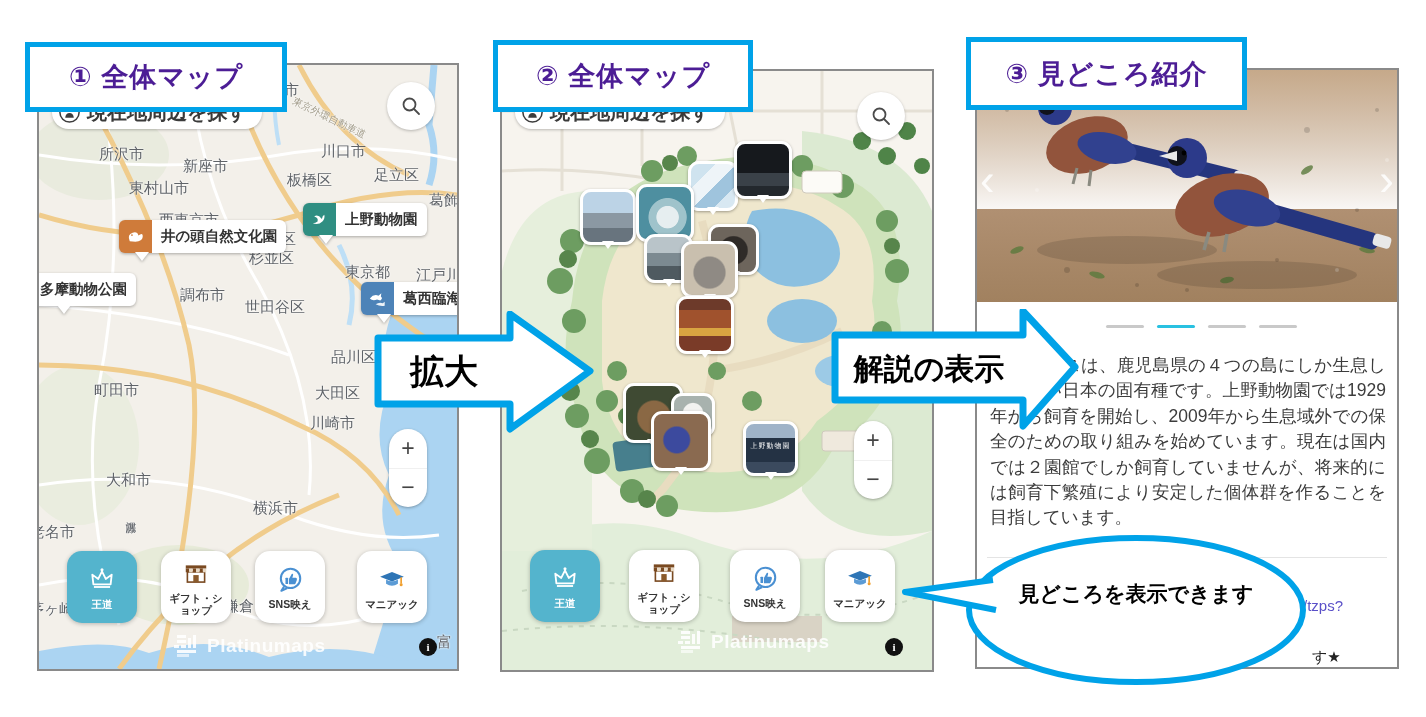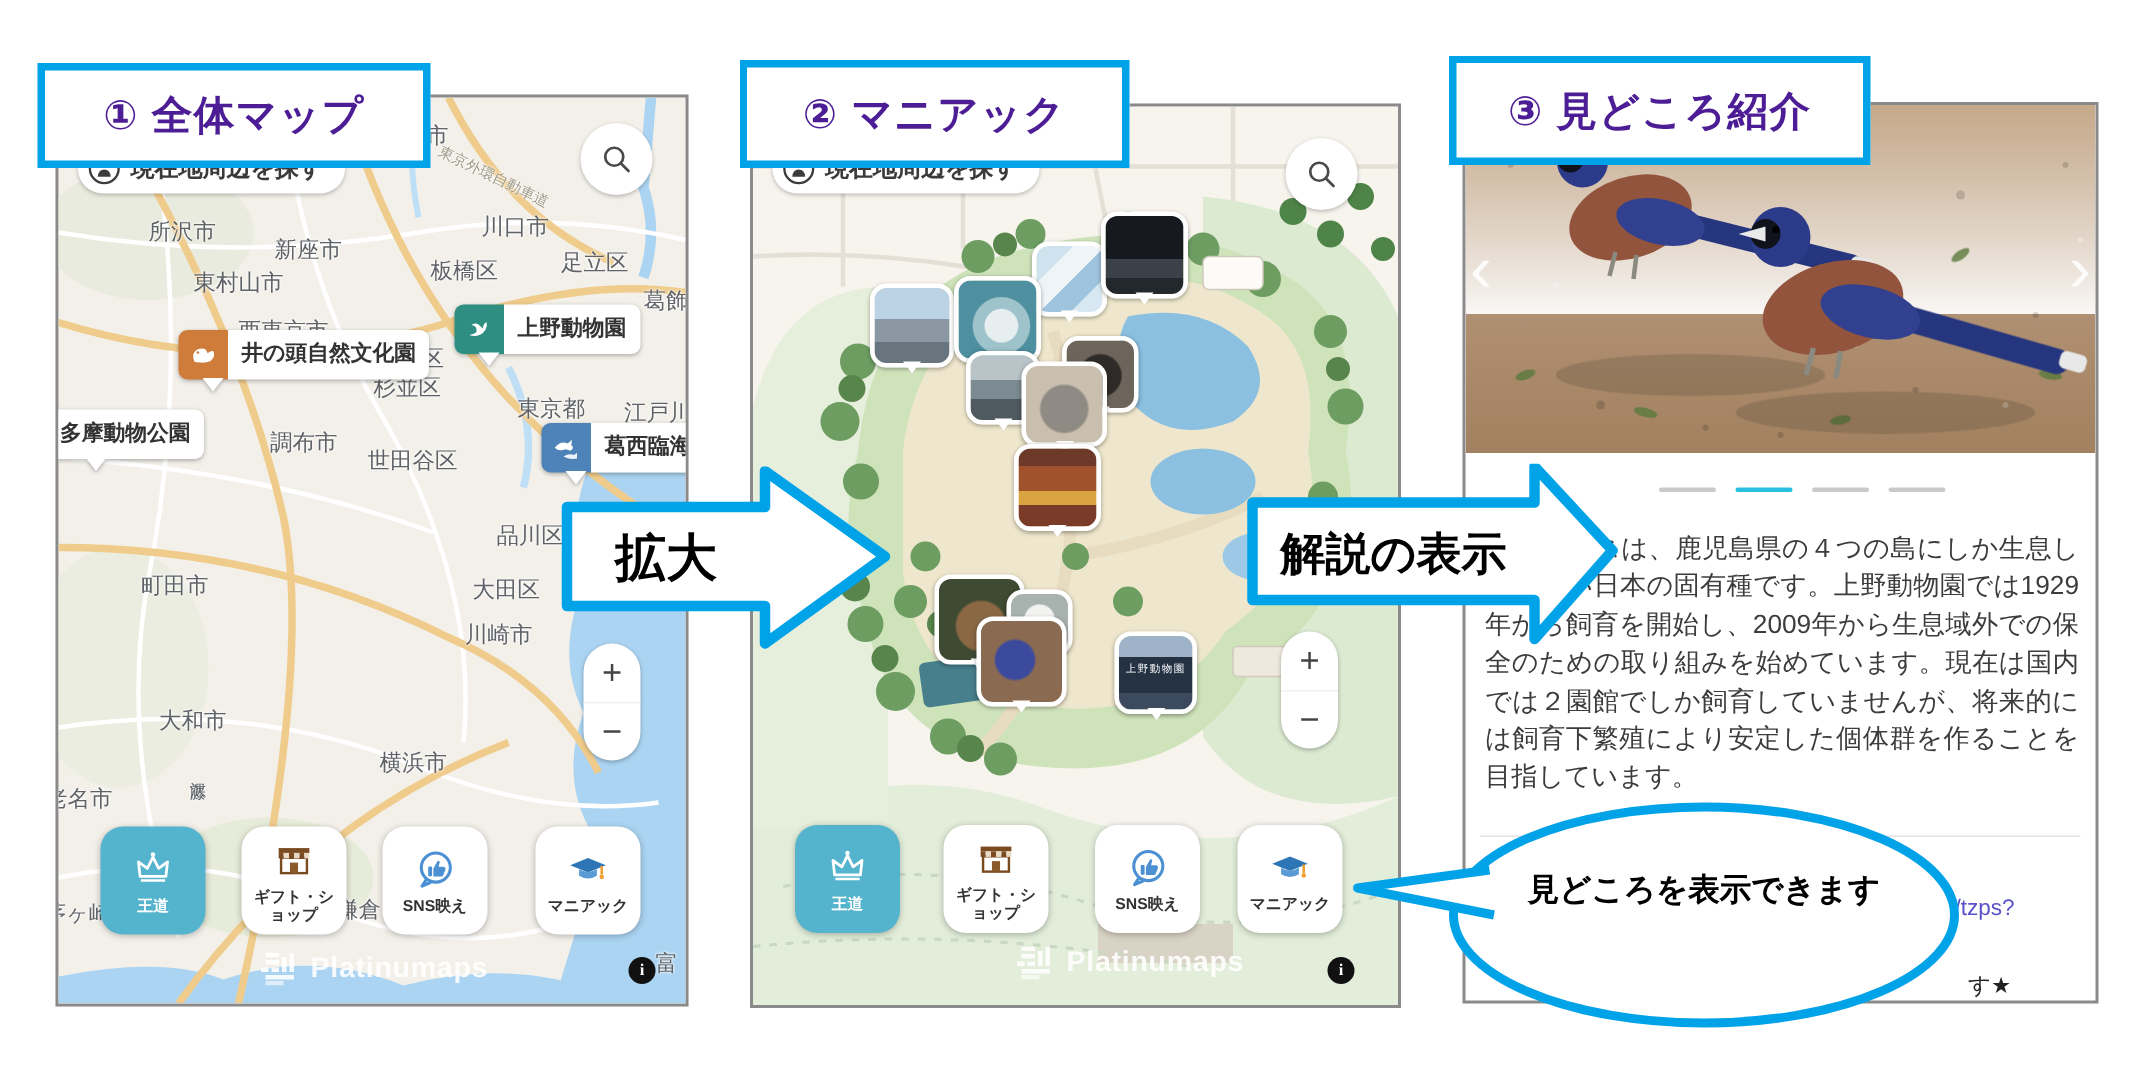--- a/index.html
+++ b/index.html
@@ -28,21 +28,21 @@
   #bubble{position:absolute;left:893px;top:530px;z-index:40;}
   #bubble-text{position:absolute;left:996px;top:578px;width:280px;text-align:center;
       font-size:21px;font-weight:600;line-height:31px;color:#000;z-index:41;}
 
   
   .map-svg{position:absolute;left:0;top:0;}
   .locate-pill{position:absolute;height:33px;background:#fff;border-radius:17px;
       display:flex;align-items:center;gap:6px;padding:0 14px 0 6px;
       box-shadow:0 1px 3px rgba(0,0,0,.25);z-index:5;}
   .locate-pill svg{width:23px;height:23px;}
-  .locate-pill span{font-size:16px;font-weight:600;color:#3a3a3a;white-space:nowrap;}
+  .locate-pill span{font-size:20px;font-weight:600;color:#3a3a3a;white-space:nowrap;}
   .search-btn{position:absolute;width:48px;height:48px;border-radius:50%;background:#fff;
       box-shadow:0 1px 3px rgba(0,0,0,.25);display:flex;align-items:center;justify-content:center;z-index:5;}
   .search-btn svg{width:24px;height:24px;}
   .zoom-ctl{position:absolute;width:38px;height:78px;background:#fff;border-radius:19px;
       box-shadow:0 1px 3px rgba(0,0,0,.3);display:flex;flex-direction:column;z-index:5;}
   .zoom-ctl div{flex:1;display:flex;align-items:center;justify-content:center;
       font-size:23px;color:#444;}
   .zoom-ctl div+div{border-top:1px solid #f0f0f0;}
   .watermark{position:absolute;display:flex;align-items:center;gap:7px;z-index:4;}
   .watermark svg{width:26px;height:22px;}
@@ -547,21 +547,21 @@
       <span class="dash"></span>
       <span class="dash"></span>
     </div>
   <div id="detail-desc">ルリカケスは、鹿児島県の４つの島にしか生息していない日本の固有種です。上野動物園では1929年から飼育を開始し、2009年から生息域外での保全のための取り組みを始めています。現在は国内では２園館でしか飼育していませんが、将来的には飼育下繁殖により安定した個体群を作ることを目指しています。</div>
   <div id="detail-divider"></div>
   <div id="detail-link">/tzps?</div>
   <div id="detail-frag">す★</div>
 </div>
 
 <div class="step-label" id="label1">① 全体マップ</div>
-<div class="step-label" id="label2">② マニアック</div>
+<div class="step-label" id="label2">② 全体マップ</div>
 <div class="step-label" id="label3">③ 見どころ紹介</div>
 
 <svg class="big-arrow" id="arrow1" width="222" height="122" viewBox="0 0 222 122">
   <polygon points="4,27 136,27 136,3 216,60 136,118 136,93 4,93" fill="#fff" stroke="#00a2e8" stroke-width="7" stroke-linejoin="round"></polygon>
   <text x="70" y="72" font-size="34" font-weight="600" text-anchor="middle" fill="#000">拡大</text>
 </svg>
 
 <svg class="big-arrow" id="arrow2" width="248" height="122" viewBox="0 0 248 122">
   <polygon points="4,26 192,26 192,2 244,58 192,117 192,91 4,91" fill="#fff" stroke="#00a2e8" stroke-width="7" stroke-linejoin="round"></polygon>
   <text x="98" y="70" font-size="30" font-weight="600" text-anchor="middle" fill="#000">解説の表示</text>

